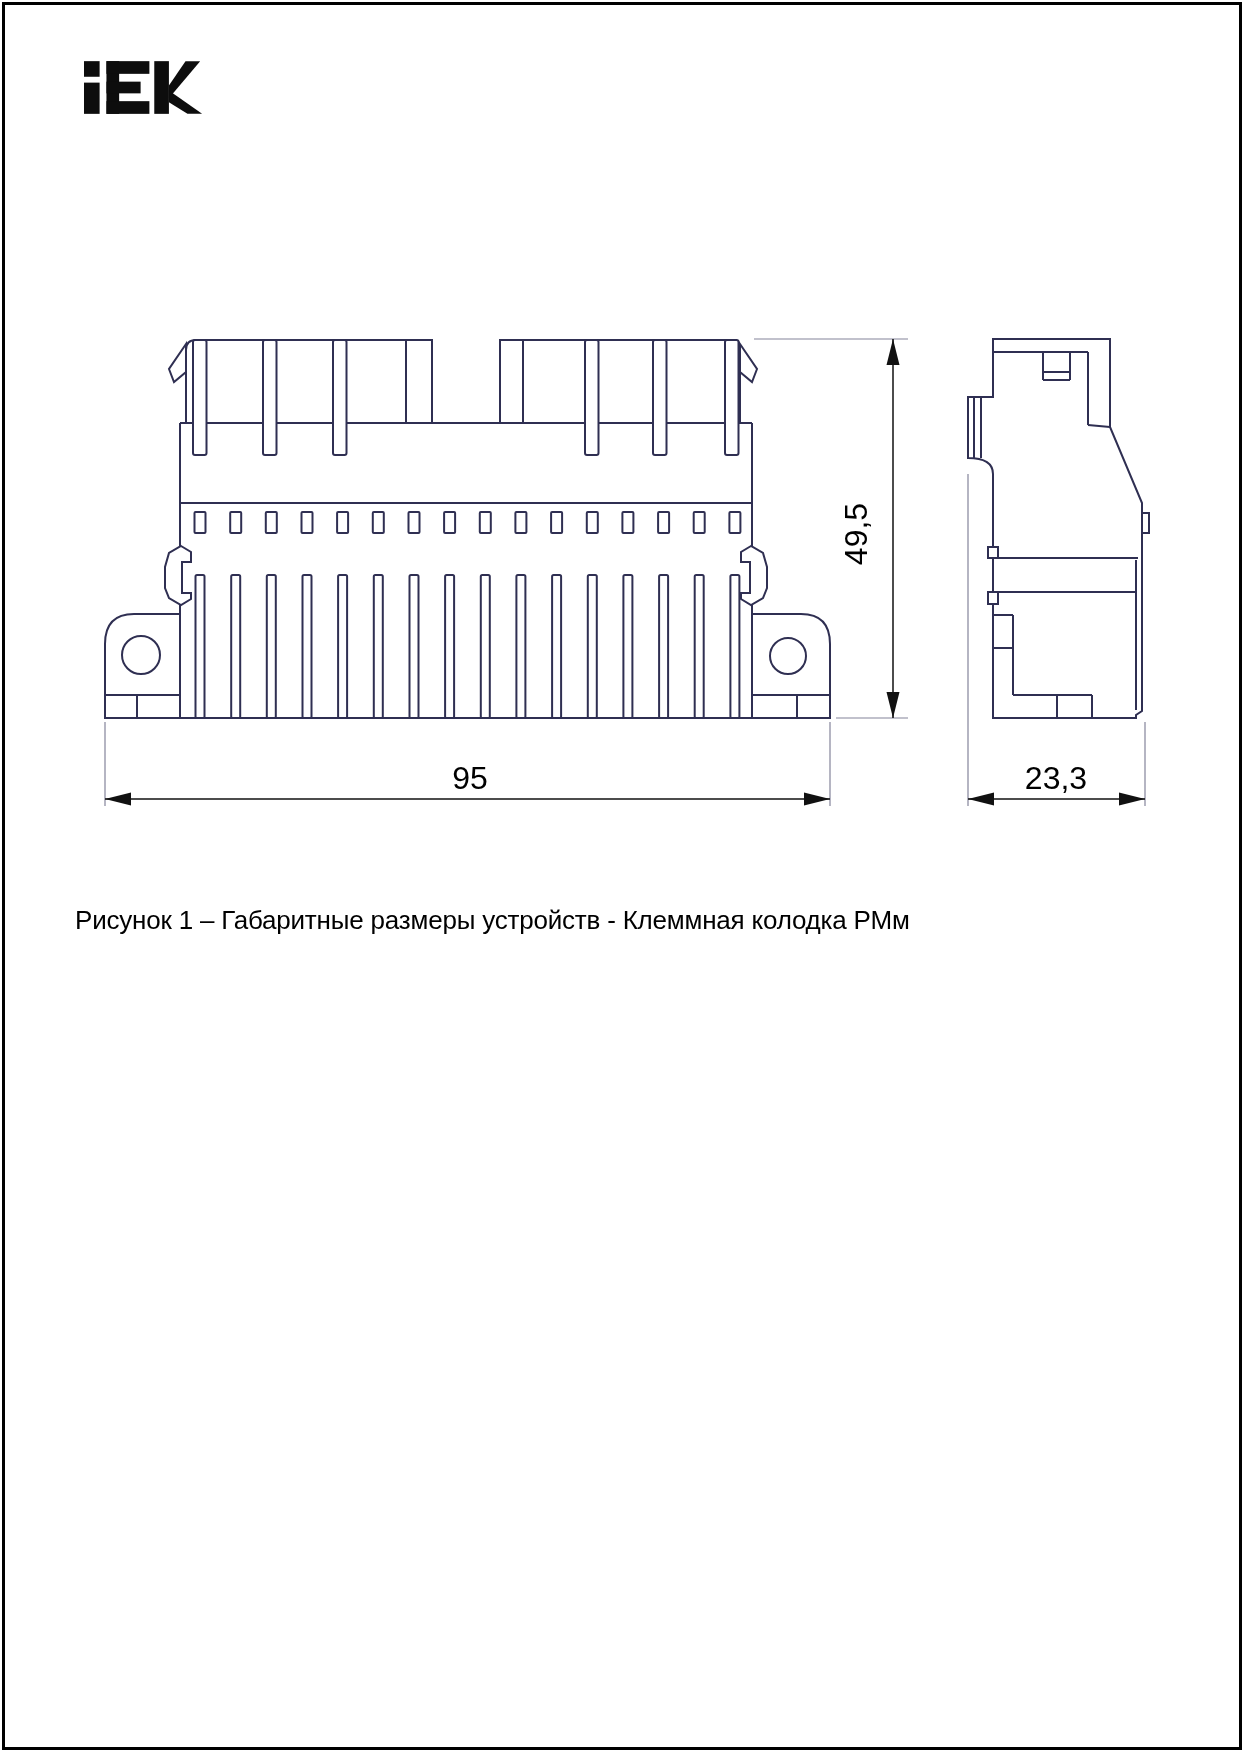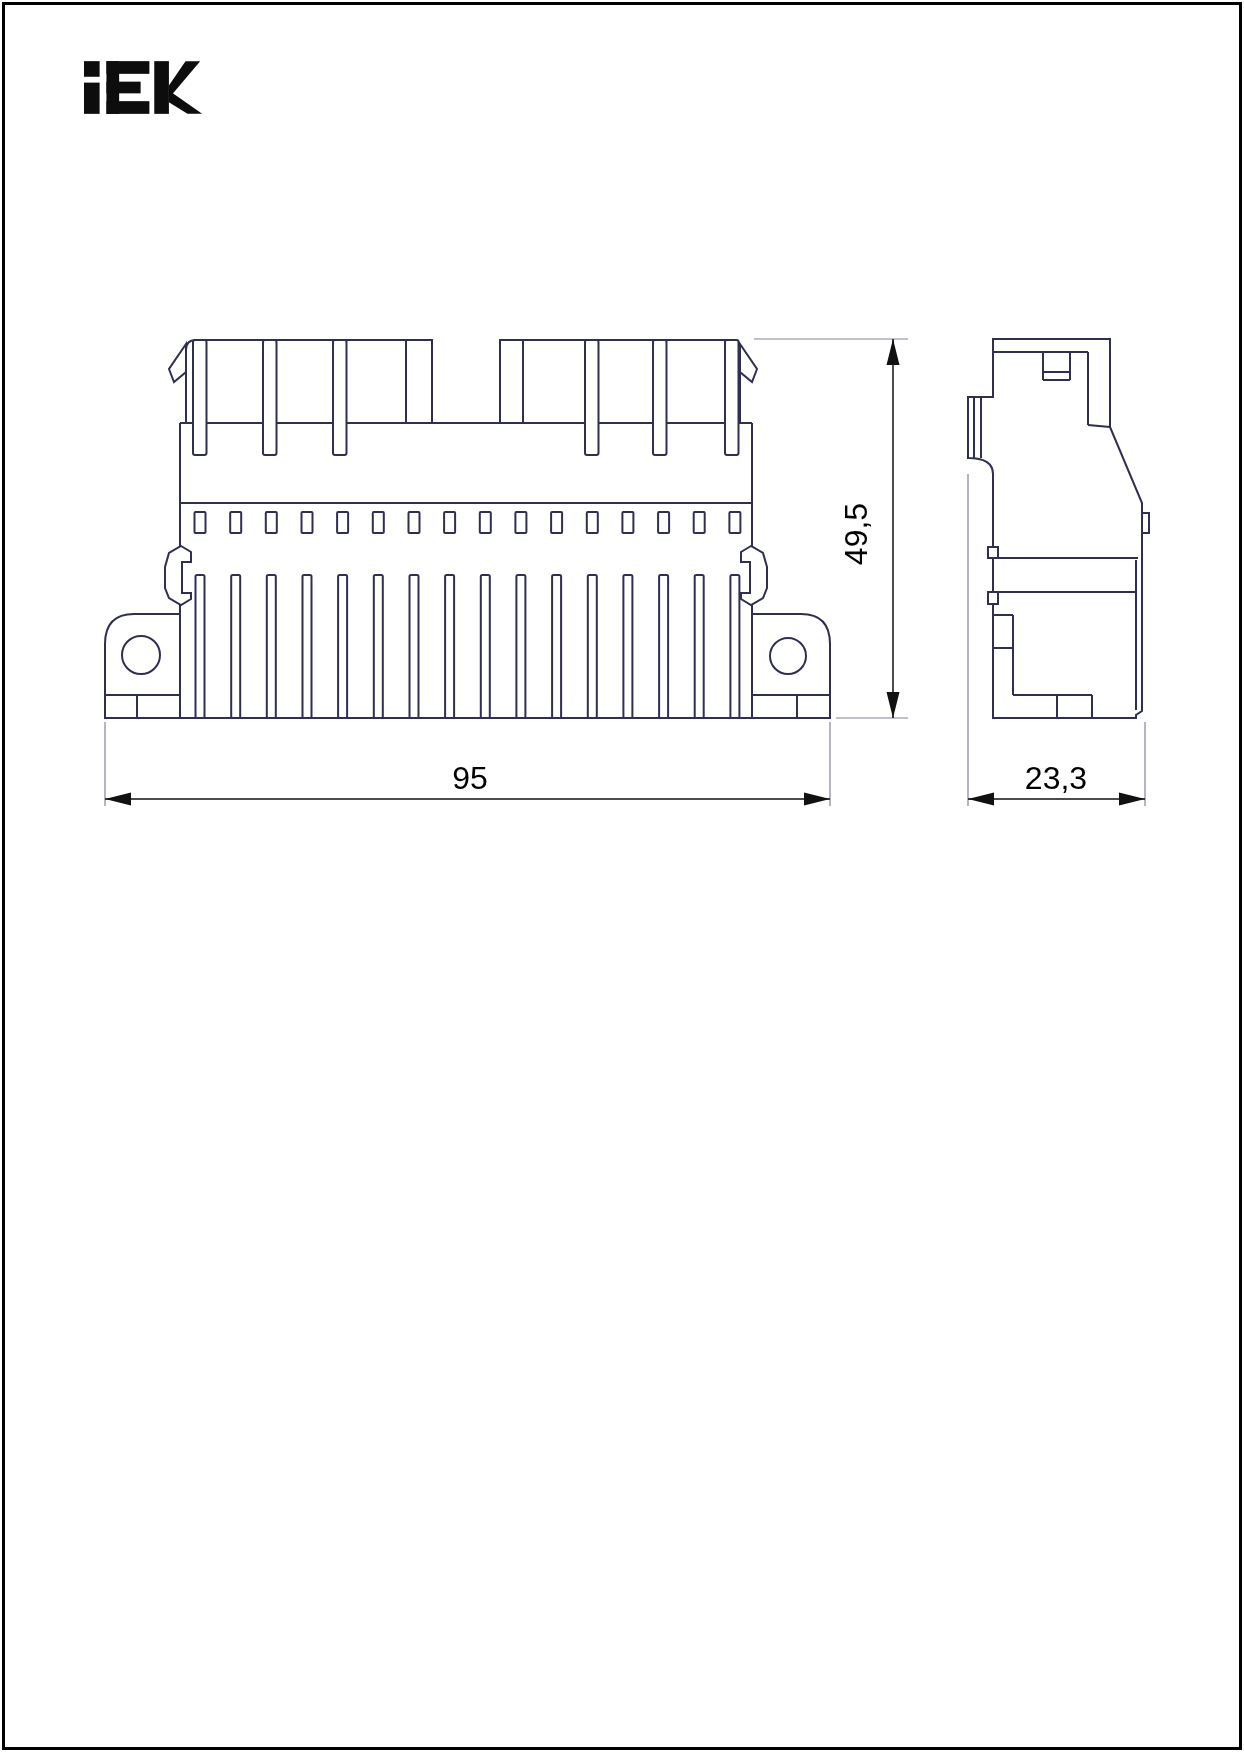--- a/index.html
+++ b/index.html
@@ -185,13 +185,14 @@
     <g>
       <line x1="968" y1="474" x2="968" y2="806" stroke="#84849a" stroke-width="1.2"></line>
       <line x1="1145" y1="722" x2="1145" y2="806" stroke="#84849a" stroke-width="1.2"></line>
       <line x1="968" y1="799" x2="1145" y2="799" stroke="#111" stroke-width="1.5"></line>
       <polygon points="968,799 994,792.5 994,805.5" fill="#111"></polygon>
       <polygon points="1145,799 1119,792.5 1119,805.5" fill="#111"></polygon>
       <text class="dim" x="1056" y="789" text-anchor="middle">23,3</text>
     </g>
   </svg>
 
+  <div class="caption">Рисунок 1 – Габаритные размеры устройств - Клеммная колодка РМм</div>
 </div>
 
 </body></html>

